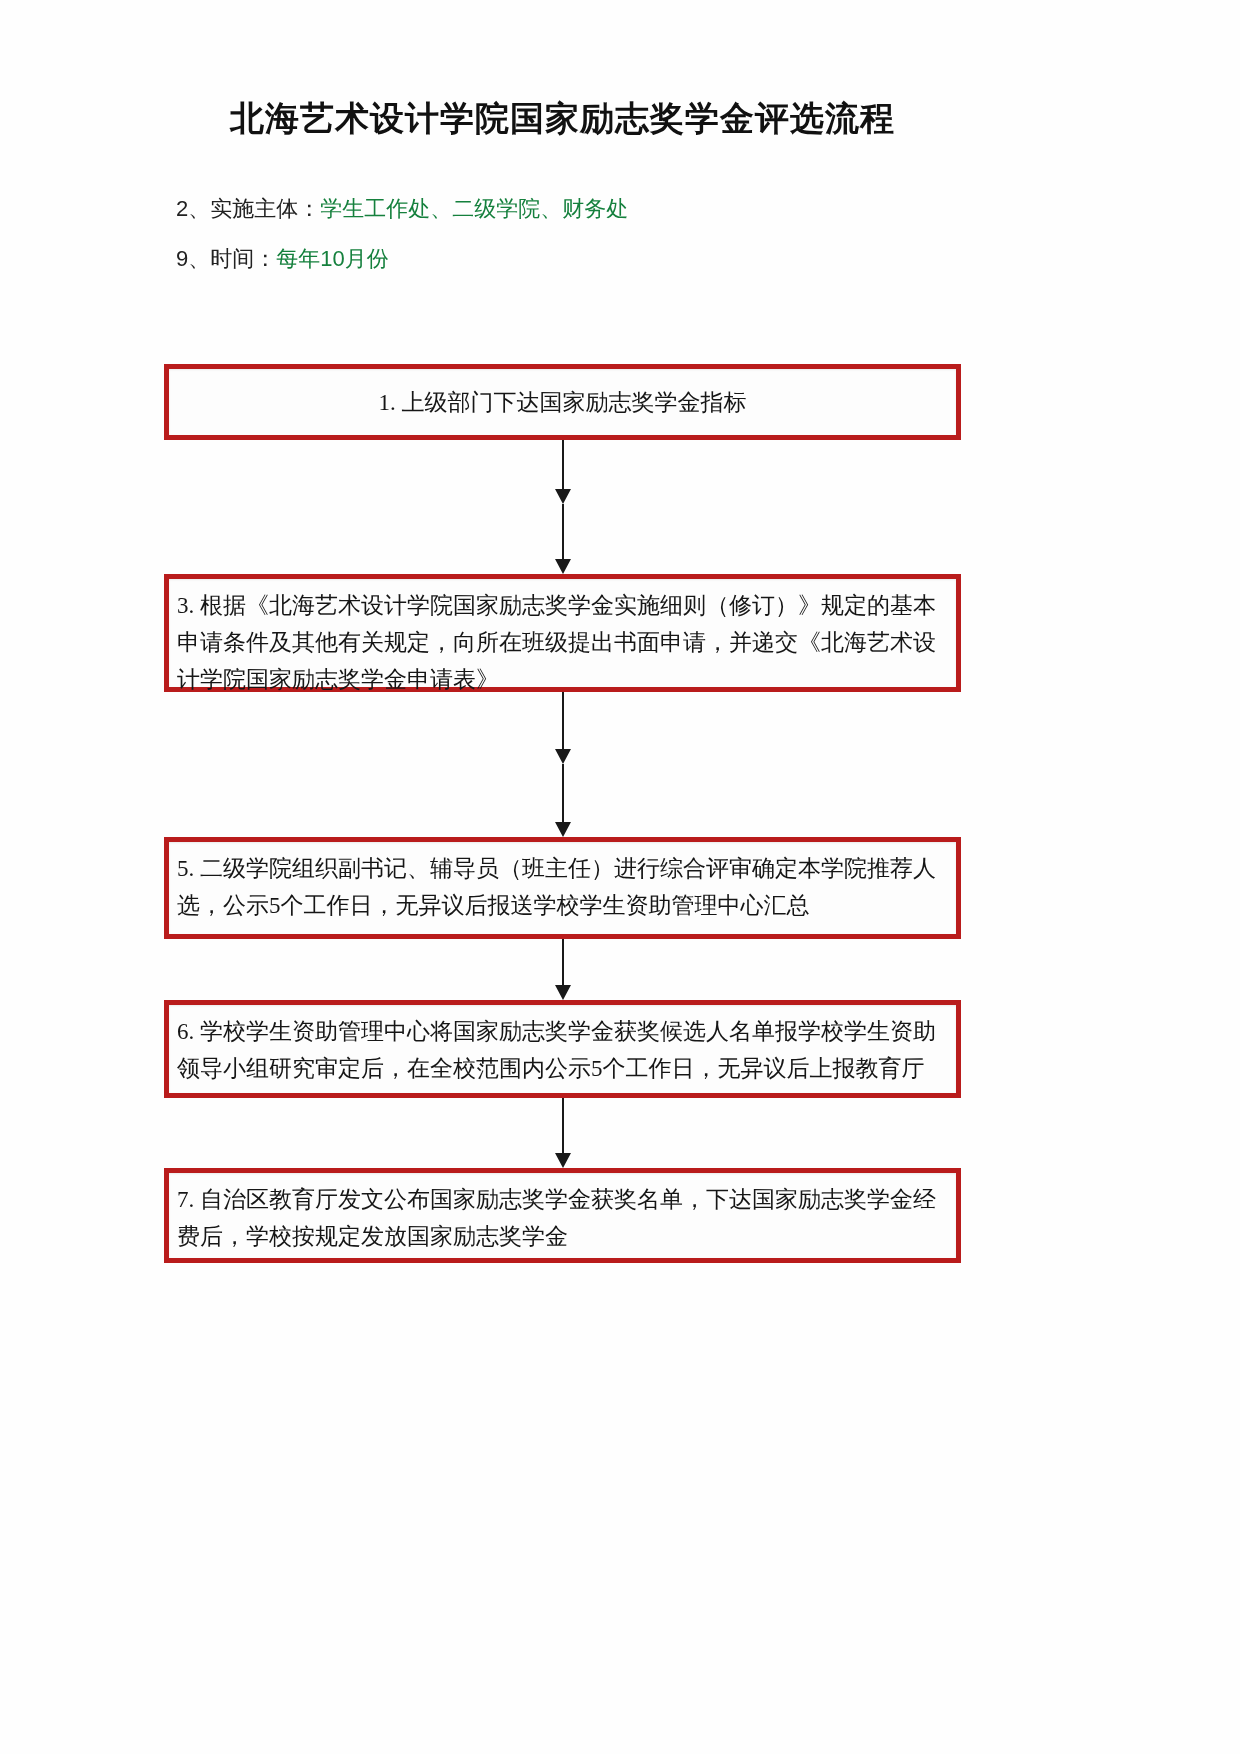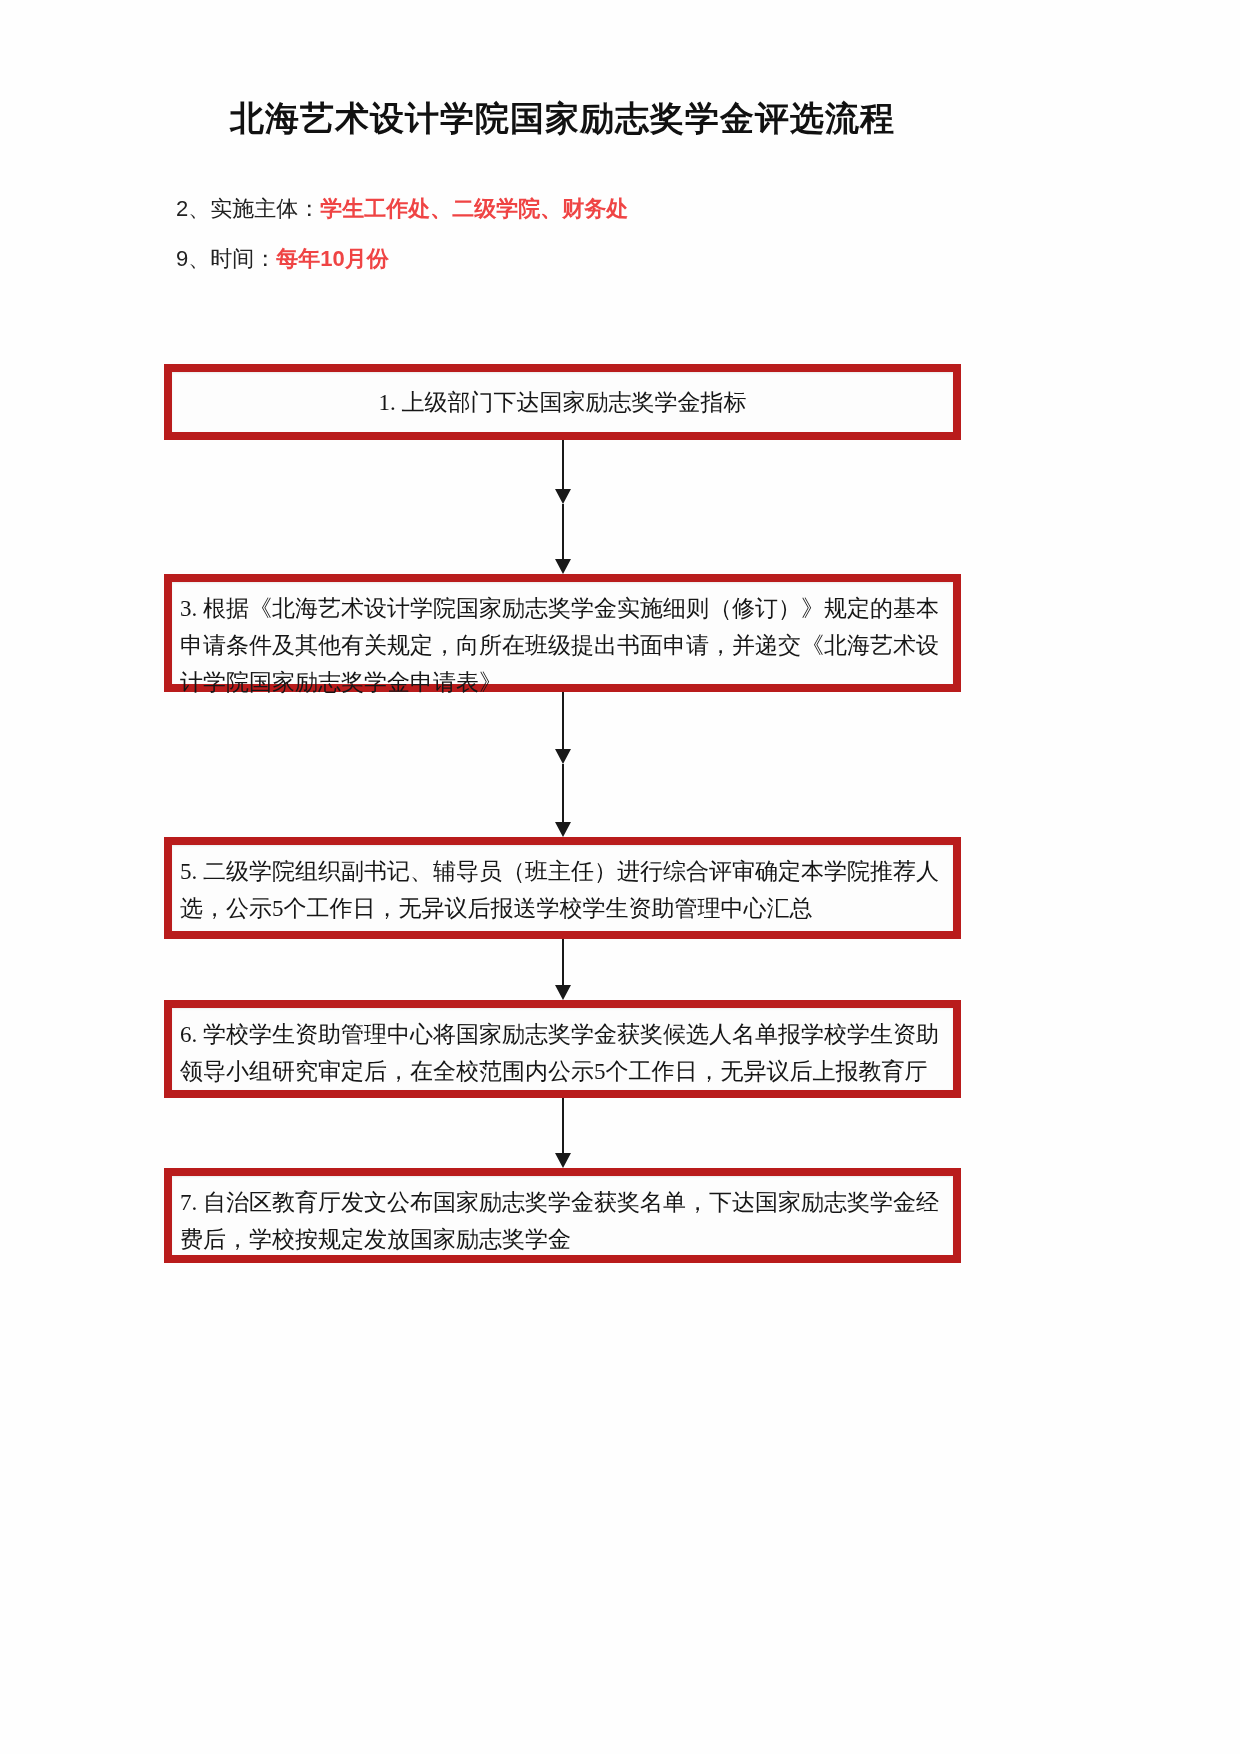--- a/index.html
+++ b/index.html
@@ -37,31 +37,31 @@
     margin-left: 12px;
     font-family: "Liberation Sans", "DejaVu Sans", sans-serif;
     font-size: 22px;
     color: #222222;
   }
   .intro-item {
     margin: 0 0 20px 0;
     line-height: 30px;
     font-weight: 400;
   }
-  .intro-item strong { font-weight: 700; color: #ef4444; }
+  .intro-item strong { font-weight: 400; color: #15803d; }
   .flow {
     margin-top: 90px;
     display: flex;
     flex-direction: column;
     align-items: stretch;
   }
   .flow-box {
     box-sizing: border-box;
     width: 797px;
-    border: 8px solid #b91c1c;
+    border: 5px solid #b91c1c;
     background: #fdfdfd;
     box-shadow: inset 0 1px 2px rgba(0,0,0,0.08);
     font-size: 23px;
     line-height: 37px;
     padding: 8px 8px 6px 8px;
     text-align: left;
     color: #161616;
   }
   .flow-box.center {
     display: flex;

